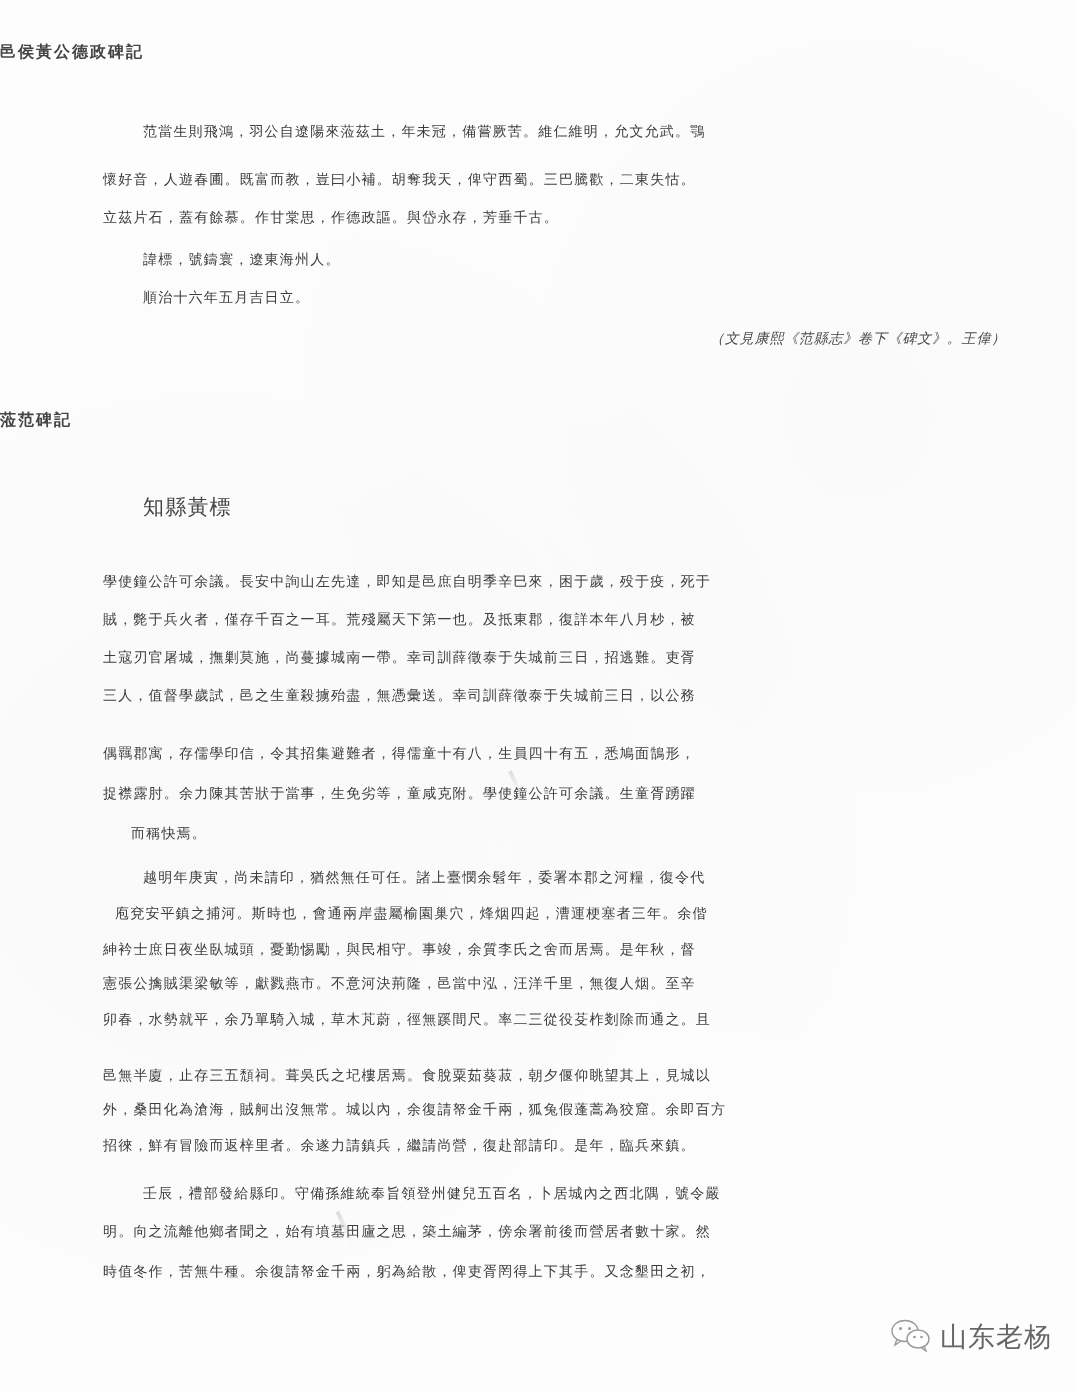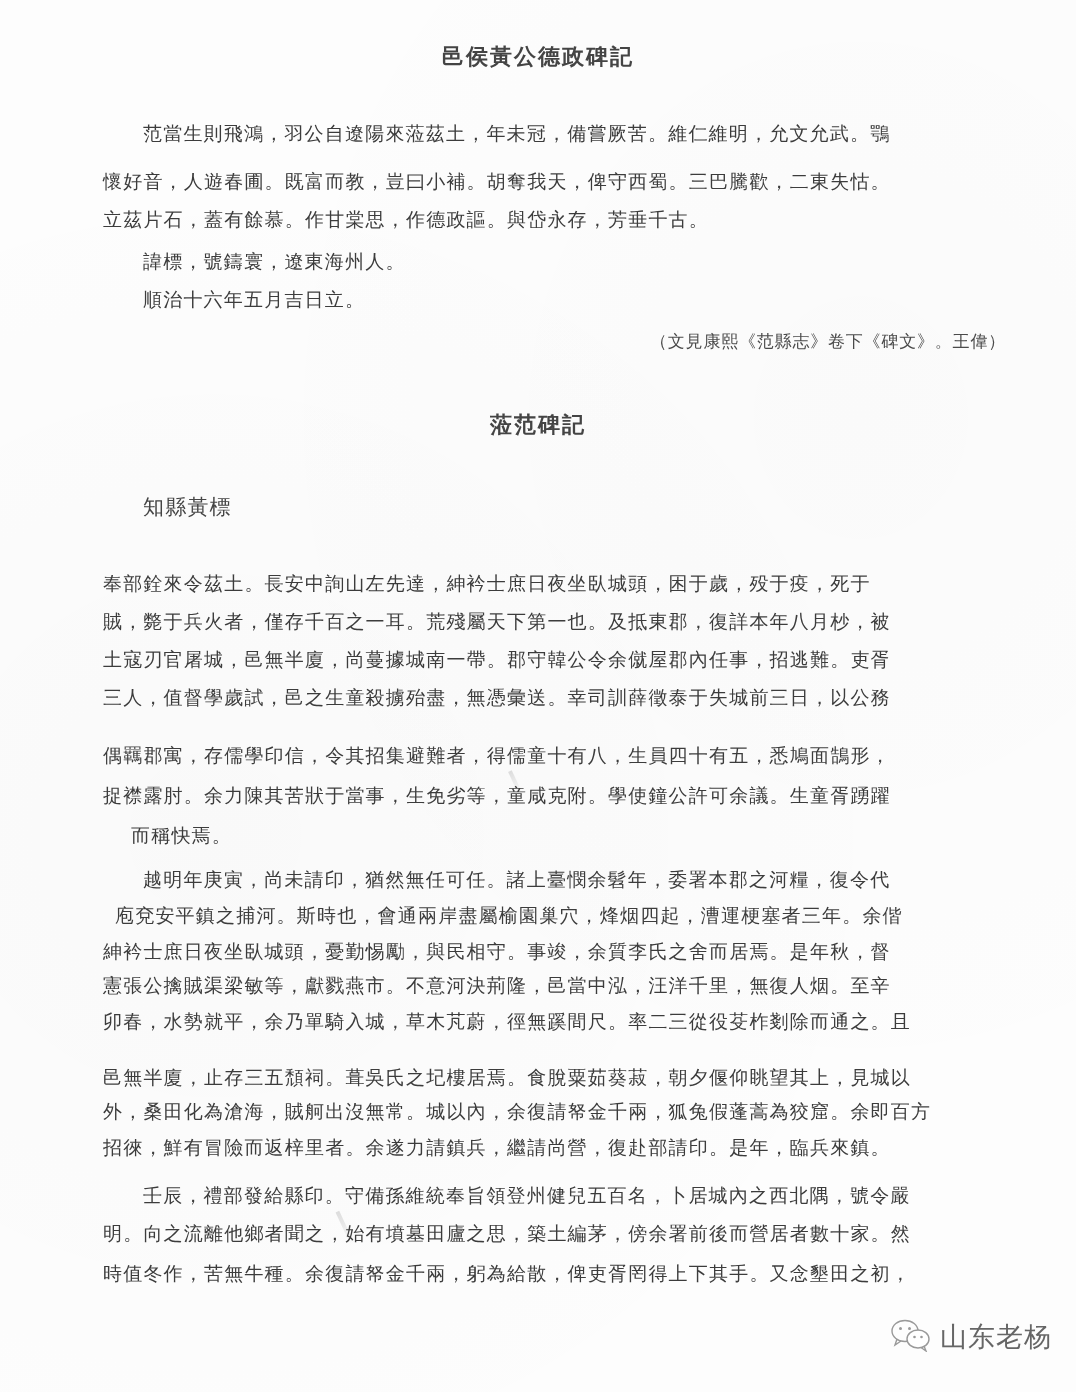--- a/index.html
+++ b/index.html
@@ -22,41 +22,42 @@
     height: 1392px;
     background:
       radial-gradient(ellipse at 20% 60%, rgba(0,0,0,0.015), transparent 60%),
       radial-gradient(ellipse at 80% 30%, rgba(0,0,0,0.012), transparent 55%),
       #fdfdfd;
   }
   .title {
     position: absolute;
     left: 0;
     width: 1076px;
-    text-align: center;
-    font-size: 22px;
+    text-align: left;
+    font-size: 16px;
     font-weight: bold;
     letter-spacing: 2px;
     color: #444;
   }
   .line {
     position: absolute;
     white-space: nowrap;
-    font-size: 19px;
+    font-size: 14px;
     letter-spacing: 1.2px;
     color: #3c3c3c;
     line-height: 1;
   }
   .citation {
     position: absolute;
     right: 70px;
     white-space: nowrap;
-    font-size: 17px;
+    font-size: 14px;
     letter-spacing: 0.8px;
     color: #4a4a4a;
+    font-style: italic;
   }
   .author {
     position: absolute;
     left: 143px;
     font-size: 21px;
     letter-spacing: 1.2px;
     color: #444;
   }
   .watermark {
     position: absolute;
@@ -99,23 +100,23 @@
 
   <div class="line" style="left:143px; top:252px;text-align:center;">諱標，號鑄寰，遼東海州人。</div>
   <div class="line" style="left:143px; top:290px;">順治十六年五月吉日立。</div>
 
   <div class="citation" style="top:330px;">（文見康熙《范縣志》卷下《碑文》。王偉）</div>
 
   <div class="title" style="top:410px;">蒞范碑記</div>
 
   <div class="author" style="top:493px;">知縣黃標</div>
 
-  <div class="line" style="left:103px; top:574px;">奉部銓來令茲土。長安中詢山左先達，紳衿士庶日夜坐臥城頭，困于歲，殁于疫，死于</div>
+  <div class="line" style="left:103px; top:574px;">學使鐘公許可余議。長安中詢山左先達，即知是邑庶自明季辛巳來，困于歲，殁于疫，死于</div>
   <div class="line" style="left:103px; top:612px;">賊，斃于兵火者，僅存千百之一耳。荒殘屬天下第一也。及抵東郡，復詳本年八月杪，被</div>
-  <div class="line" style="left:103px; top:650px;">土寇刃官屠城，邑無半廈，尚蔓據城南一帶。郡守韓公令余僦屋郡內任事，招逃難。吏胥</div>
+  <div class="line" style="left:103px; top:650px;">土寇刃官屠城，撫剿莫施，尚蔓據城南一帶。幸司訓薛徵泰于失城前三日，招逃難。吏胥</div>
   <div class="line" style="left:103px; top:688px;">三人，值督學歲試，邑之生童殺擄殆盡，無憑彙送。幸司訓薛徵泰于失城前三日，以公務</div>
   <div class="line" style="left:103px; top:746px;">偶羈郡寓，存儒學印信，令其招集避難者，得儒童十有八，生員四十有五，悉鳩面鵠形，</div>
   <div class="line" style="left:103px; top:786px;">捉襟露肘。余力陳其苦狀于當事，生免劣等，童咸克附。學使鐘公許可余議。生童胥踴躍</div>
   <div class="line" style="left:103px; top:826px;margin-left:28px;">而稱快焉。</div>
 
   <div class="line" style="left:143px; top:870px;">越明年庚寅，尚未請印，猶然無任可任。諸上臺憫余髫年，委署本郡之河糧，復令代</div>
   <div class="line" style="left:103px; top:906px;margin-left:12px;">庖兗安平鎮之捕河。斯時也，會通兩岸盡屬榆園巢穴，烽烟四起，漕運梗塞者三年。余偕</div>
   <div class="line" style="left:103px; top:942px;">紳衿士庶日夜坐臥城頭，憂勤惕勵，與民相守。事竣，余質李氏之舍而居焉。是年秋，督</div>
   <div class="line" style="left:103px; top:976px;">憲張公擒賊渠梁敏等，獻戮燕市。不意河決荊隆，邑當中泓，汪洋千里，無復人烟。至辛</div>
   <div class="line" style="left:103px; top:1012px;">卯春，水勢就平，余乃單騎入城，草木芃蔚，徑無蹊間尺。率二三從役芟柞剗除而通之。且</div>

